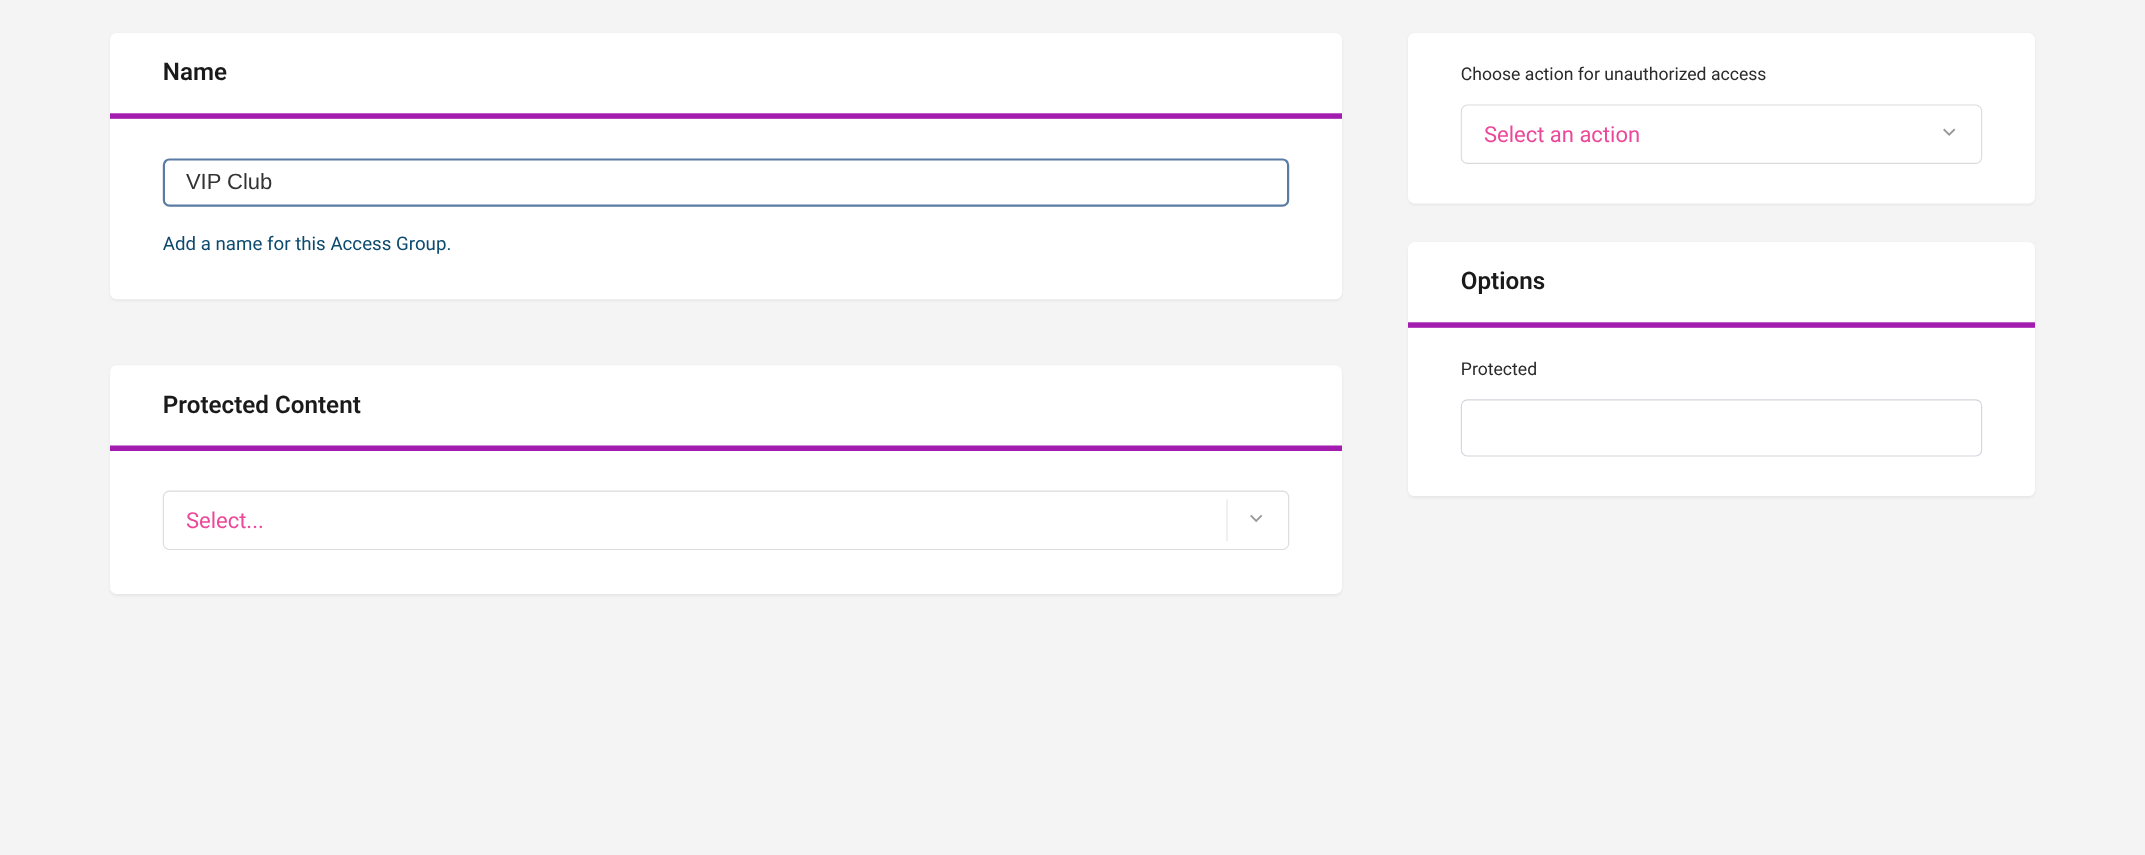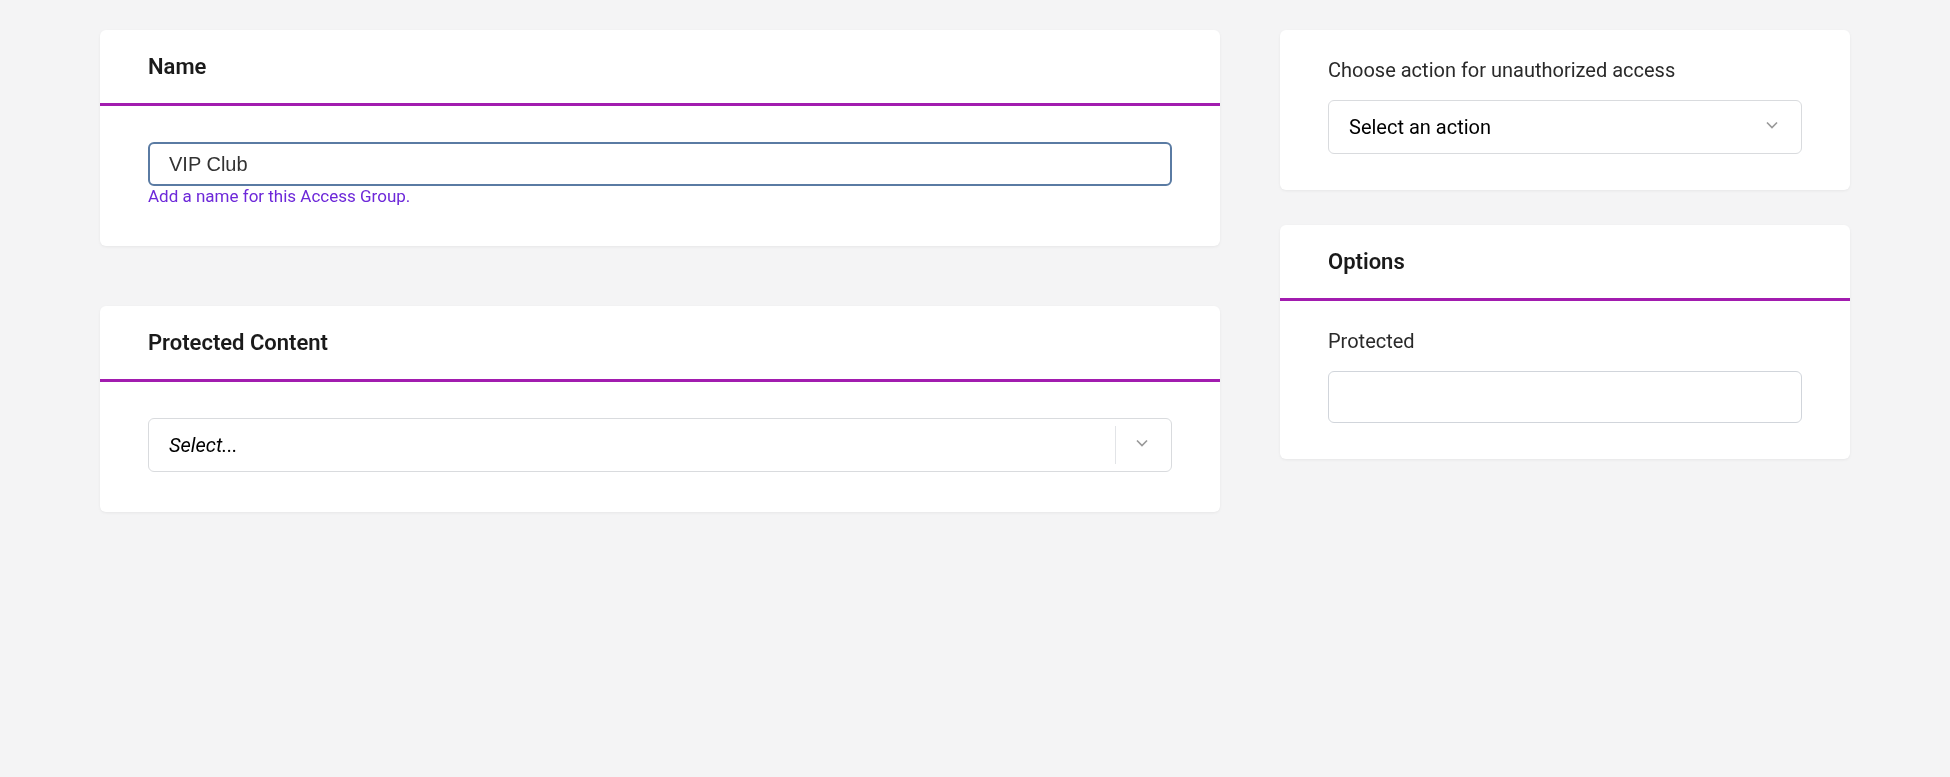--- a/index.html
+++ b/index.html
@@ -31,79 +31,78 @@
       background: #fff;
       border-radius: 6px;
       box-shadow: 0 1px 3px rgba(0,0,0,0.06);
       margin-bottom: 60px;
     }
     .side-col .card {
       margin-bottom: 35px;
     }
     .card-header {
       padding: 24px 48px;
-      border-bottom: 3px solid #a21caf;
+      border-bottom: 5px solid #a21caf;
     }
     .card-title {
       font-size: 22px;
       font-weight: 600;
       color: #1a1a1a;
     }
     .card-body {
       padding: 36px 48px 40px 48px;
     }
     .side-col .card-body {
       padding: 28px 48px 36px 48px;
     }
     .field-label {
-      font-size: 20px;
+      font-size: 16px;
       color: #2a2a2a;
       margin-bottom: 18px;
       display: block;
     }
     .text-input {
       width: 100%;
       height: 44px;
       padding: 0 20px;
       font-size: 20px;
       color: #333;
       border: 1px solid #d1d5db;
       border-radius: 6px;
       outline: none;
       background: #fff;
     }
     .text-input.focused {
       border: 2px solid #5a7ba3;
       padding: 0 19px;
     }
     .helper-text {
-      margin-top: 0;
+      margin-top: 24px;
       font-size: 17px;
-      color: #6d28d9;
+      color: #0c4a6e;
     }
     .select-wrap {
       position: relative;
       width: 100%;
     }
     .select-input {
       width: 100%;
       height: 54px;
       padding: 0 50px 0 20px;
       font-size: 20px;
-      color: #000000;
+      color: #ec4899;
       border: 1px solid #d9dbde;
       border-radius: 6px;
       background: #fff;
       display: flex;
       align-items: center;
       cursor: pointer;
     }
     .select-input.split {
       padding-right: 28px;
-      font-style: italic;
     }
     .select-chevron {
       position: absolute;
       right: 20px;
       top: 50%;
       transform: translateY(-50%);
       pointer-events: none;
       color: #999;
     }
     .select-divider {

